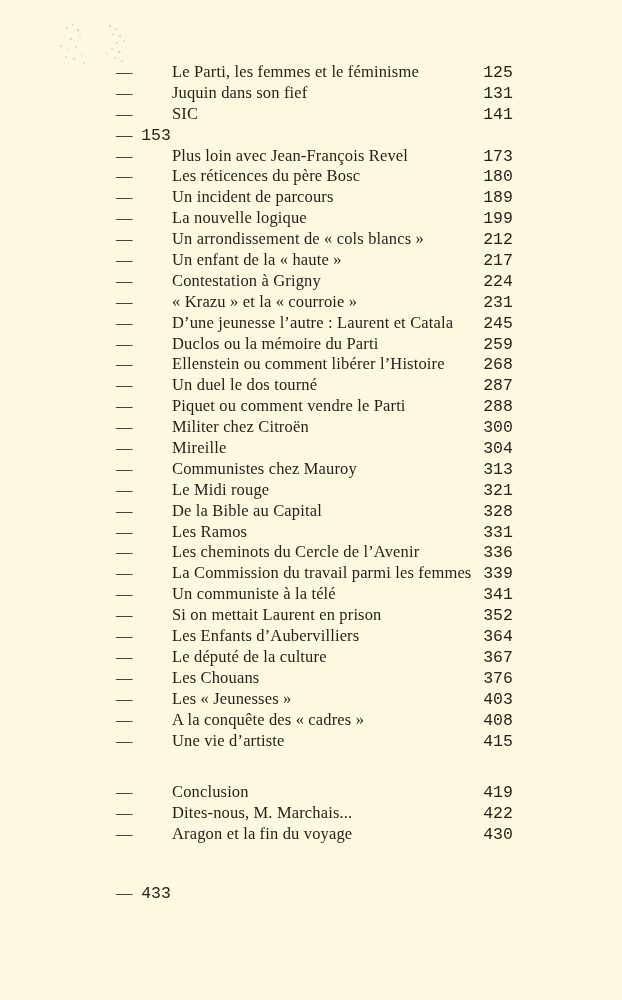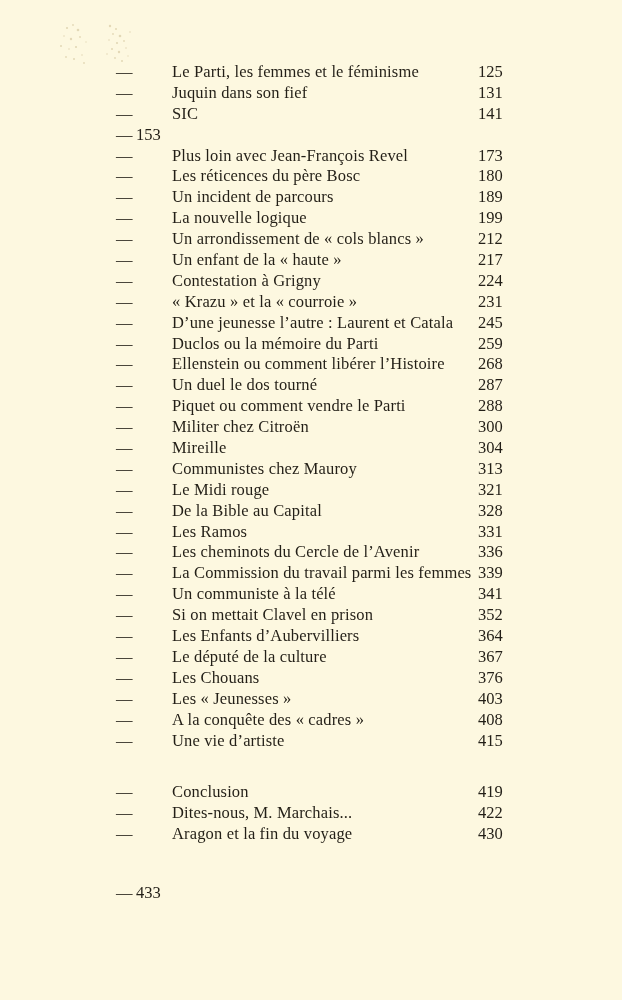--- a/index.html
+++ b/index.html
@@ -58,22 +58,23 @@
   .toc-row .title {
     flex: 1 1 auto;
     font-size: 16.5px;
     letter-spacing: 0.15px;
     margin-left: 36px;
   }
 
   .toc-row .page {
     flex: 0 0 40px;
     width: 40px;
-    text-align: left;
+    text-align: center;
     font-size: 16.5px;
+    font-family: Liberation Mono, monospace;
   }
 
   .toc-row.italic .title {
   }
 
   .group-gap {
     height: 31px;
   }
   .group-gap-large {
     height: 38px;
@@ -242,21 +243,21 @@
         <span class="title">La Commission du travail parmi les femmes</span>
         <span class="page">339</span>
       </div>
       <div class="toc-row">
         <span class="dash">—</span>
         <span class="title">Un communiste à la télé</span>
         <span class="page">341</span>
       </div>
       <div class="toc-row">
         <span class="dash">—</span>
-        <span class="title">Si on mettait Clavel en prison</span>
+        <span class="title">Si on mettait Laurent en prison</span>
         <span class="page">352</span>
       </div>
       <div class="toc-row">
         <span class="dash">—</span>
         <span class="title">Les Enfants d’Aubervilliers</span>
         <span class="page">364</span>
       </div>
       <div class="toc-row">
         <span class="dash">—</span>
         <span class="title">Le député de la culture</span>

